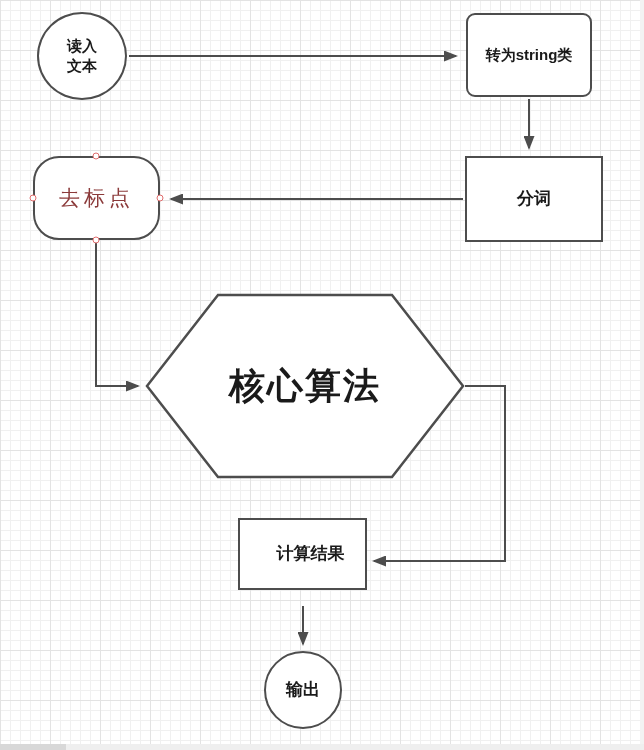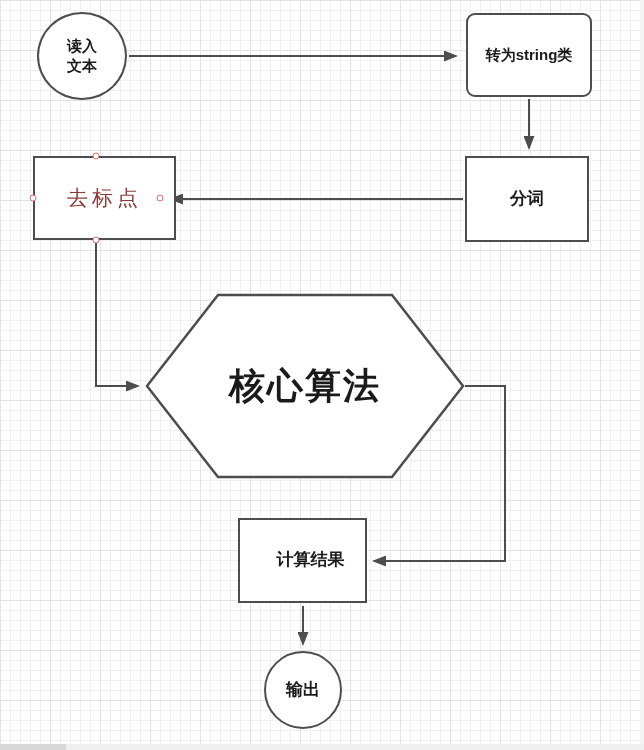--- a/index.html
+++ b/index.html
@@ -124,41 +124,41 @@
     <div class="lbl lbl-sm">
       <span class="line">读入</span>
       <span class="line">文本</span>
     </div>
   </div>
 
   <div class="node" style="left:466px; top:13px; width:126px; height:84px;border-radius:9px;">
     <div class="lbl lbl-str">转为string类</div>
   </div>
 
-  <div class="node" style="left:465px; top:156px; width:124px; height:86px;">
+  <div class="node" style="left:465px; top:156px; width:138px; height:86px;">
     <div class="lbl lbl-md">分词</div>
   </div>
 
-  <div class="node" style="left:33px; top:156px; width:143px; height:84px;">
+  <div class="node" style="left:33px; top:156px; width:127px; height:84px;border-radius:26px;">
     <div class="lbl lbl-punct">去标点</div>
   </div>
 
   <div class="handle" style="left:96px; top:156px;"></div>
   <div class="handle" style="left:96px; top:240px;"></div>
   <div class="handle" style="left:33px; top:198px;"></div>
   <div class="handle" style="left:160px; top:198px;"></div>
 
   <div class="hex-wrap">
     <svg width="320" height="186" viewBox="0 0 320 186">
       <polygon points="2,93 73,2 247,2 318,93 247,184 73,184" fill="#ffffff" stroke="#4d4d4d" stroke-width="2.5"></polygon>
     </svg>
     <div class="hex-label lbl-big">核心算法</div>
   </div>
 
-  <div class="node" style="left:238px; top:518px; width:129px; height:85px;padding-left:16px;">
+  <div class="node" style="left:238px; top:518px; width:129px; height:72px;padding-left:16px;">
     <div class="lbl lbl-md">计算结果</div>
   </div>
 
   <div class="node ellipse" style="left:264px; top:651px; width:78px; height:78px;">
     <div class="lbl lbl-md">输出</div>
   </div>
 
   <div class="vscrollbar"></div>
   <div class="hscrollbar">
     <div class="thumb"></div>

